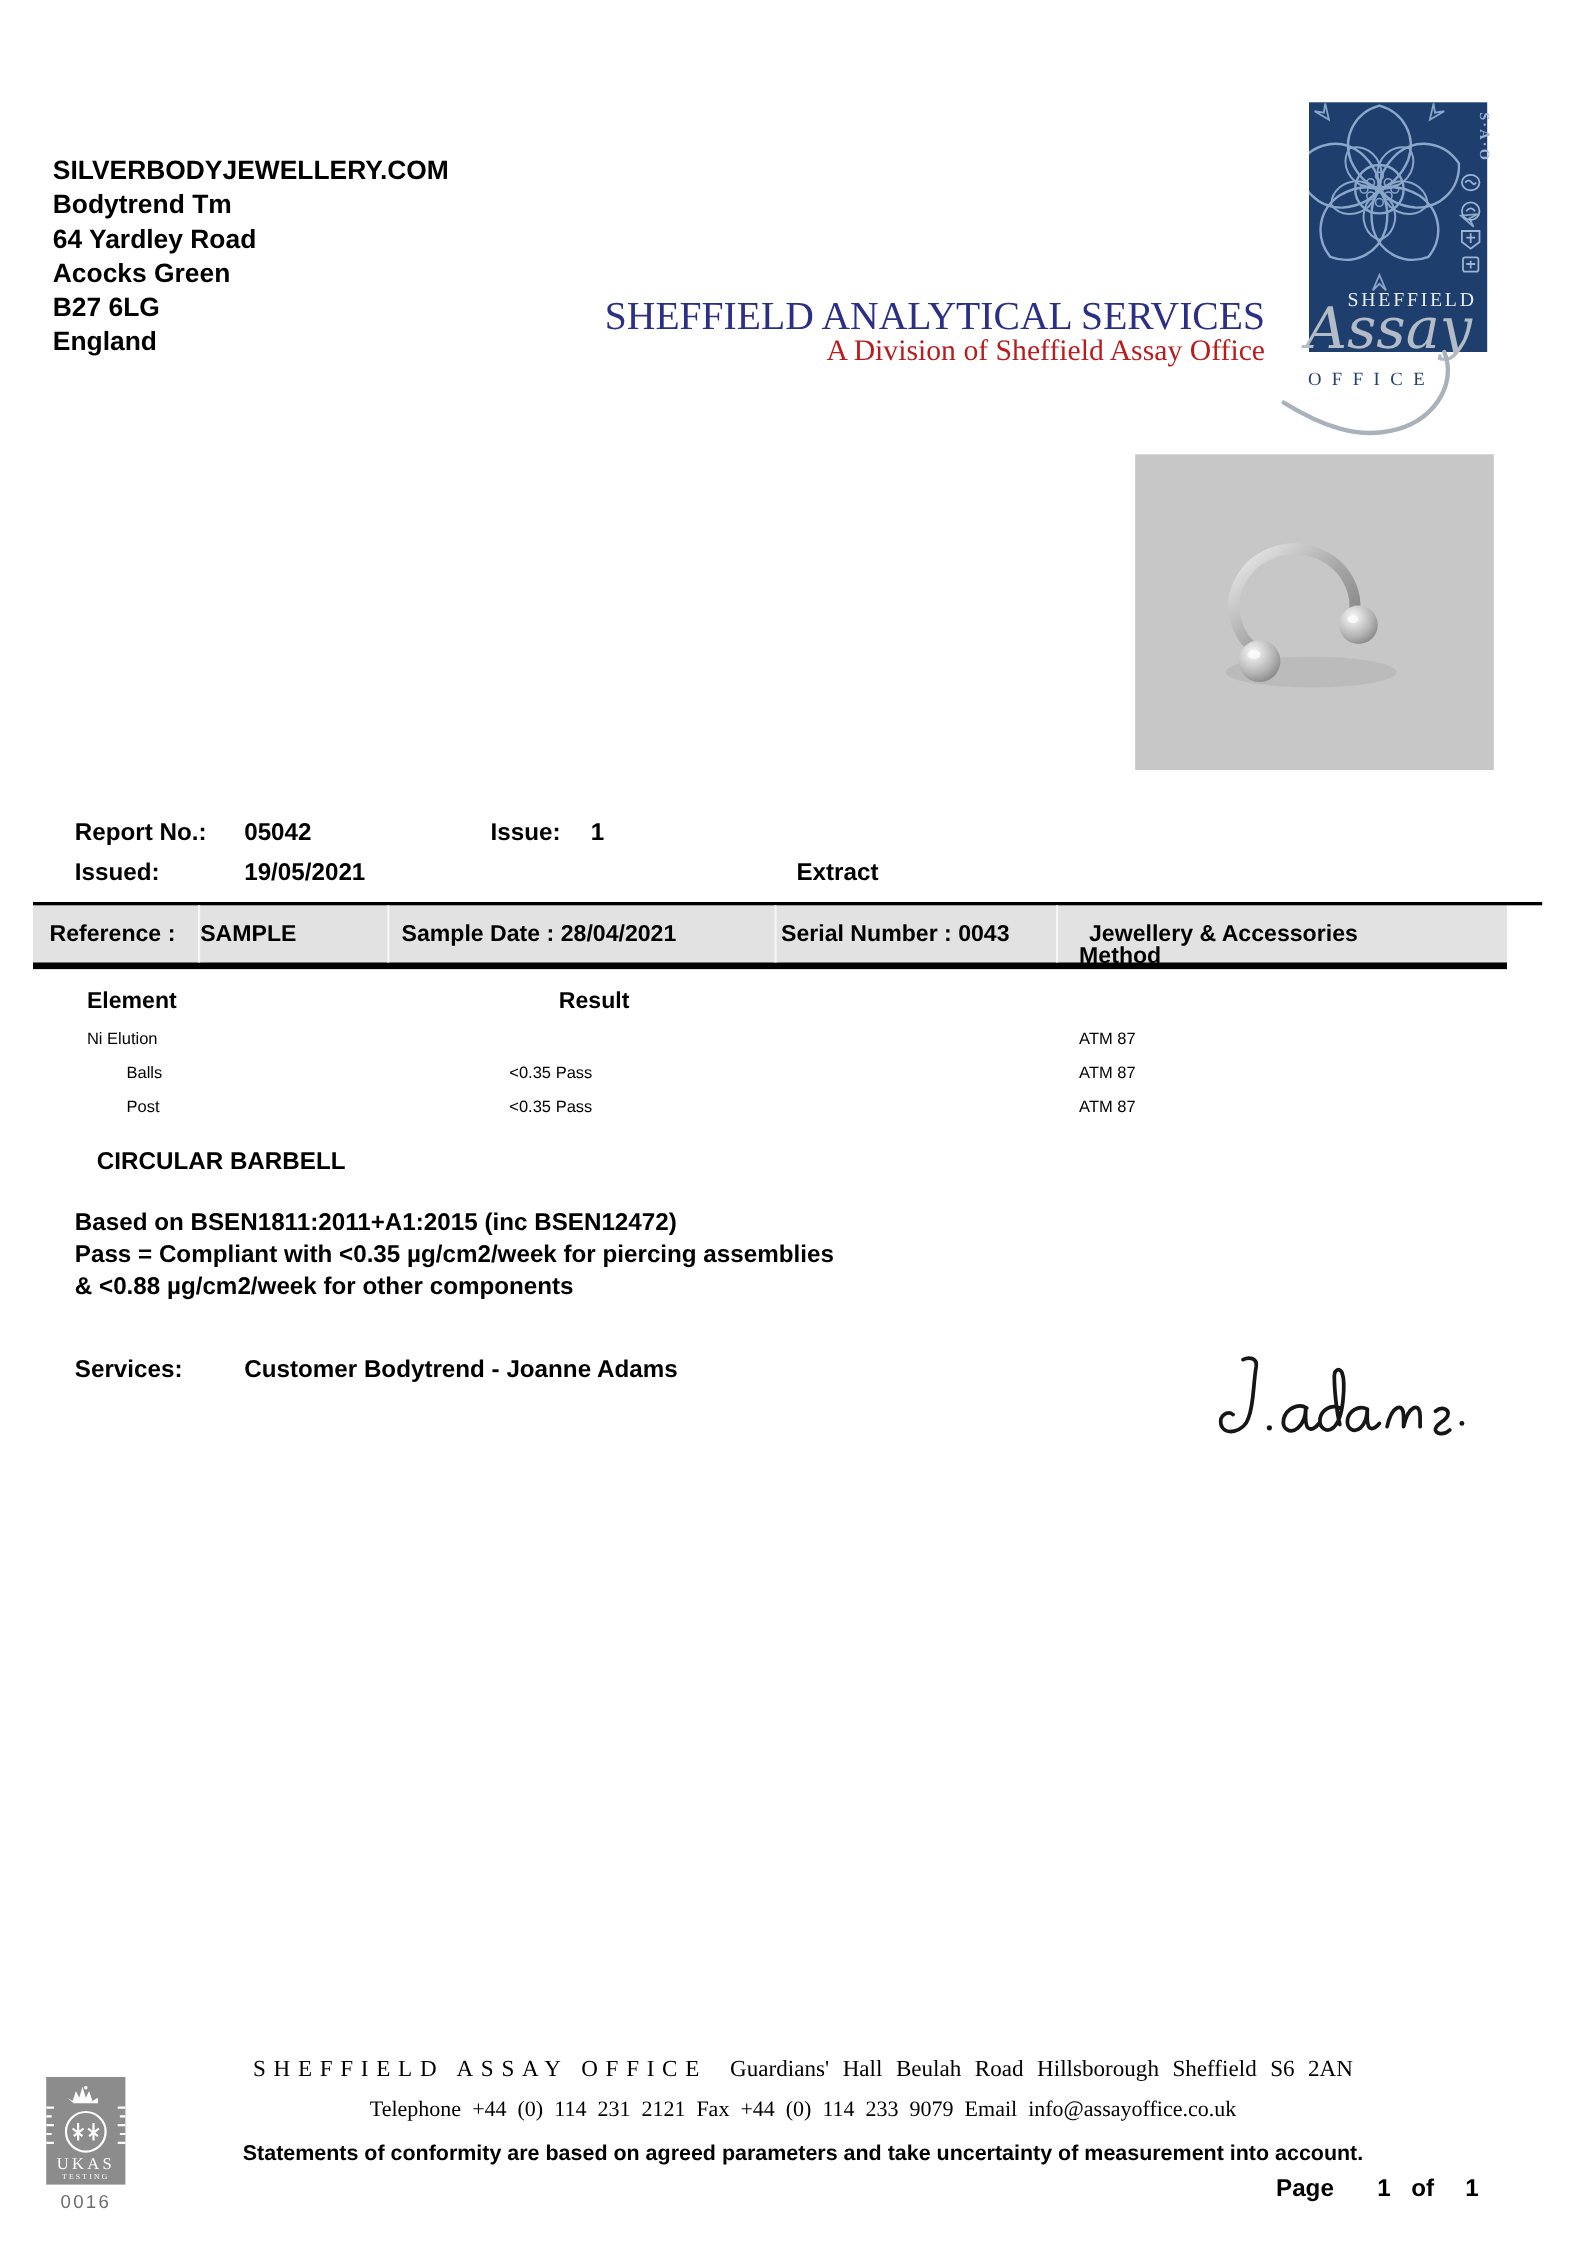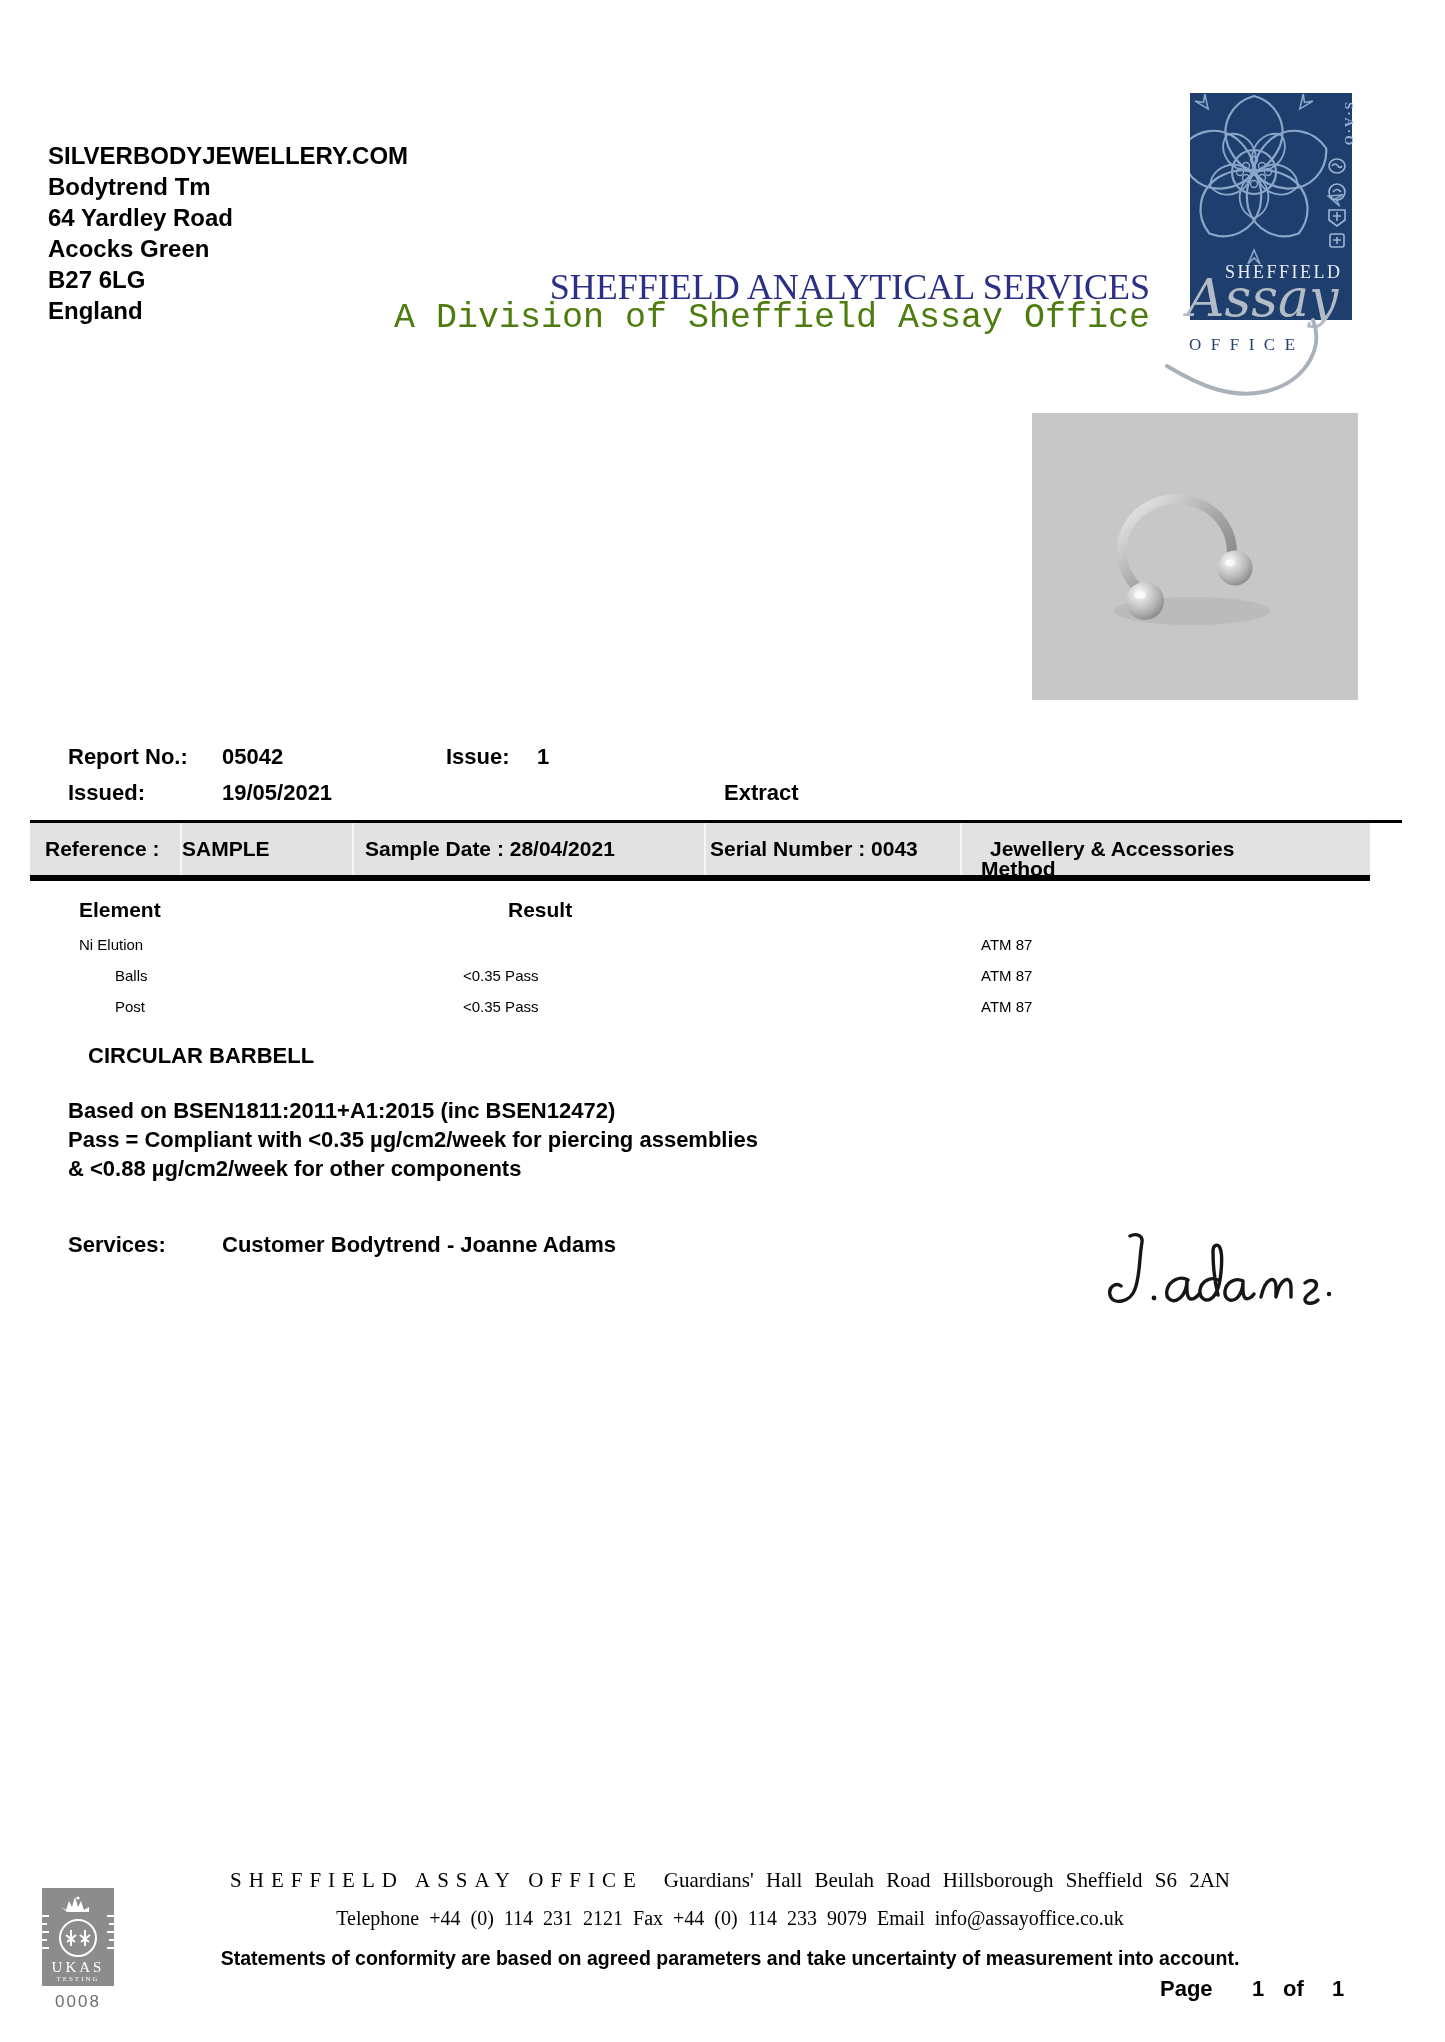--- a/index.html
+++ b/index.html
@@ -5,21 +5,21 @@
   html,body{margin:0;padding:0;background:#ffffff;}
   #page{position:relative;width:1445px;height:2042px;background:#ffffff;overflow:hidden;
         font-family:"Liberation Sans",sans-serif;color:#000;}
   .abs{position:absolute;white-space:nowrap;}
   
   .addr{left:48px;top:140px;font-size:24px;line-height:31px;font-weight:bold;}
   .addr div{white-space:nowrap;}
   
   .svc{right:295px;top:272px;text-align:right;}
   .svc-title{font-family:"Liberation Serif",serif;font-size:36px;color:#2c2f86;line-height:30px;}
-  .svc-sub{font-family:Liberation Mono, monospace;font-size:35px;color:#4d7c0f;line-height:32px;}
+  .svc-sub{font-family:Liberation Serif, serif;font-size:27px;color:#b91c1c;line-height:32px;}
   
   .lbl22{font-size:22px;font-weight:bold;}
   
   .refbar{left:30px;top:820px;width:1340px;height:52px;background:#e2e2e2;
           border-top:3px solid #000;border-bottom:6px solid #000;}
   .refbar .cell{position:absolute;top:14px;font-size:21px;font-weight:bold;text-align:center;}
   .refbar .sep{position:absolute;top:0;width:2px;height:52px;background:#f6f6f6;}
   .bartail{left:1370px;top:820px;width:32px;height:3px;background:#000;}
   
   .th{font-size:21px;font-weight:bold;}
@@ -233,21 +233,21 @@
       <circle cx="40" cy="10" r="1.6" fill="#fff"></circle>
       <circle cx="40" cy="50" r="18" stroke="#fff" stroke-width="2" fill="none"></circle>
       <g stroke="#fff" stroke-width="2" fill="none">
         <path d="M33,42 v16 M28,47 l9,7 M38,47 l-9,7"></path>
         <path d="M47,42 v16 M42,47 l9,7 M52,47 l-9,7"></path>
       </g>
       <text x="40" y="84" text-anchor="middle" font-family="Liberation Serif,serif" font-size="15" letter-spacing="3" fill="#fff">UKAS</text>
       <text x="40" y="93" text-anchor="middle" font-family="Liberation Serif,serif" font-size="7" letter-spacing="2" fill="#fff">TESTING</text>
     </svg>
   </div>
-  <span class="abs gray0012" style="left:48px;top:1992px;width:60px;text-align:center;">0008</span>
+  <span class="abs gray0012" style="left:48px;top:1992px;width:60px;text-align:center;">0016</span>
 
   <div class="abs foot-center foot1">
     <span class="spread">SHEFFIELD ASSAY OFFICE</span>
     <span>&nbsp;&nbsp;</span>
     <span class="addr2">Guardians' Hall  Beulah Road  Hillsborough Sheffield  S6 2AN</span>
   </div>
   <div class="abs foot-center foot2">Telephone  +44  (0) 114 231 2121   Fax  +44  (0) 114  233  9079   Email  info@assayoffice.co.uk</div>
   <div class="abs foot-center foot3">Statements of conformity are based on agreed parameters and take uncertainty of measurement into account.</div>
 
   <span class="abs pageno" style="left:1160px;top:1976px;">Page</span>

